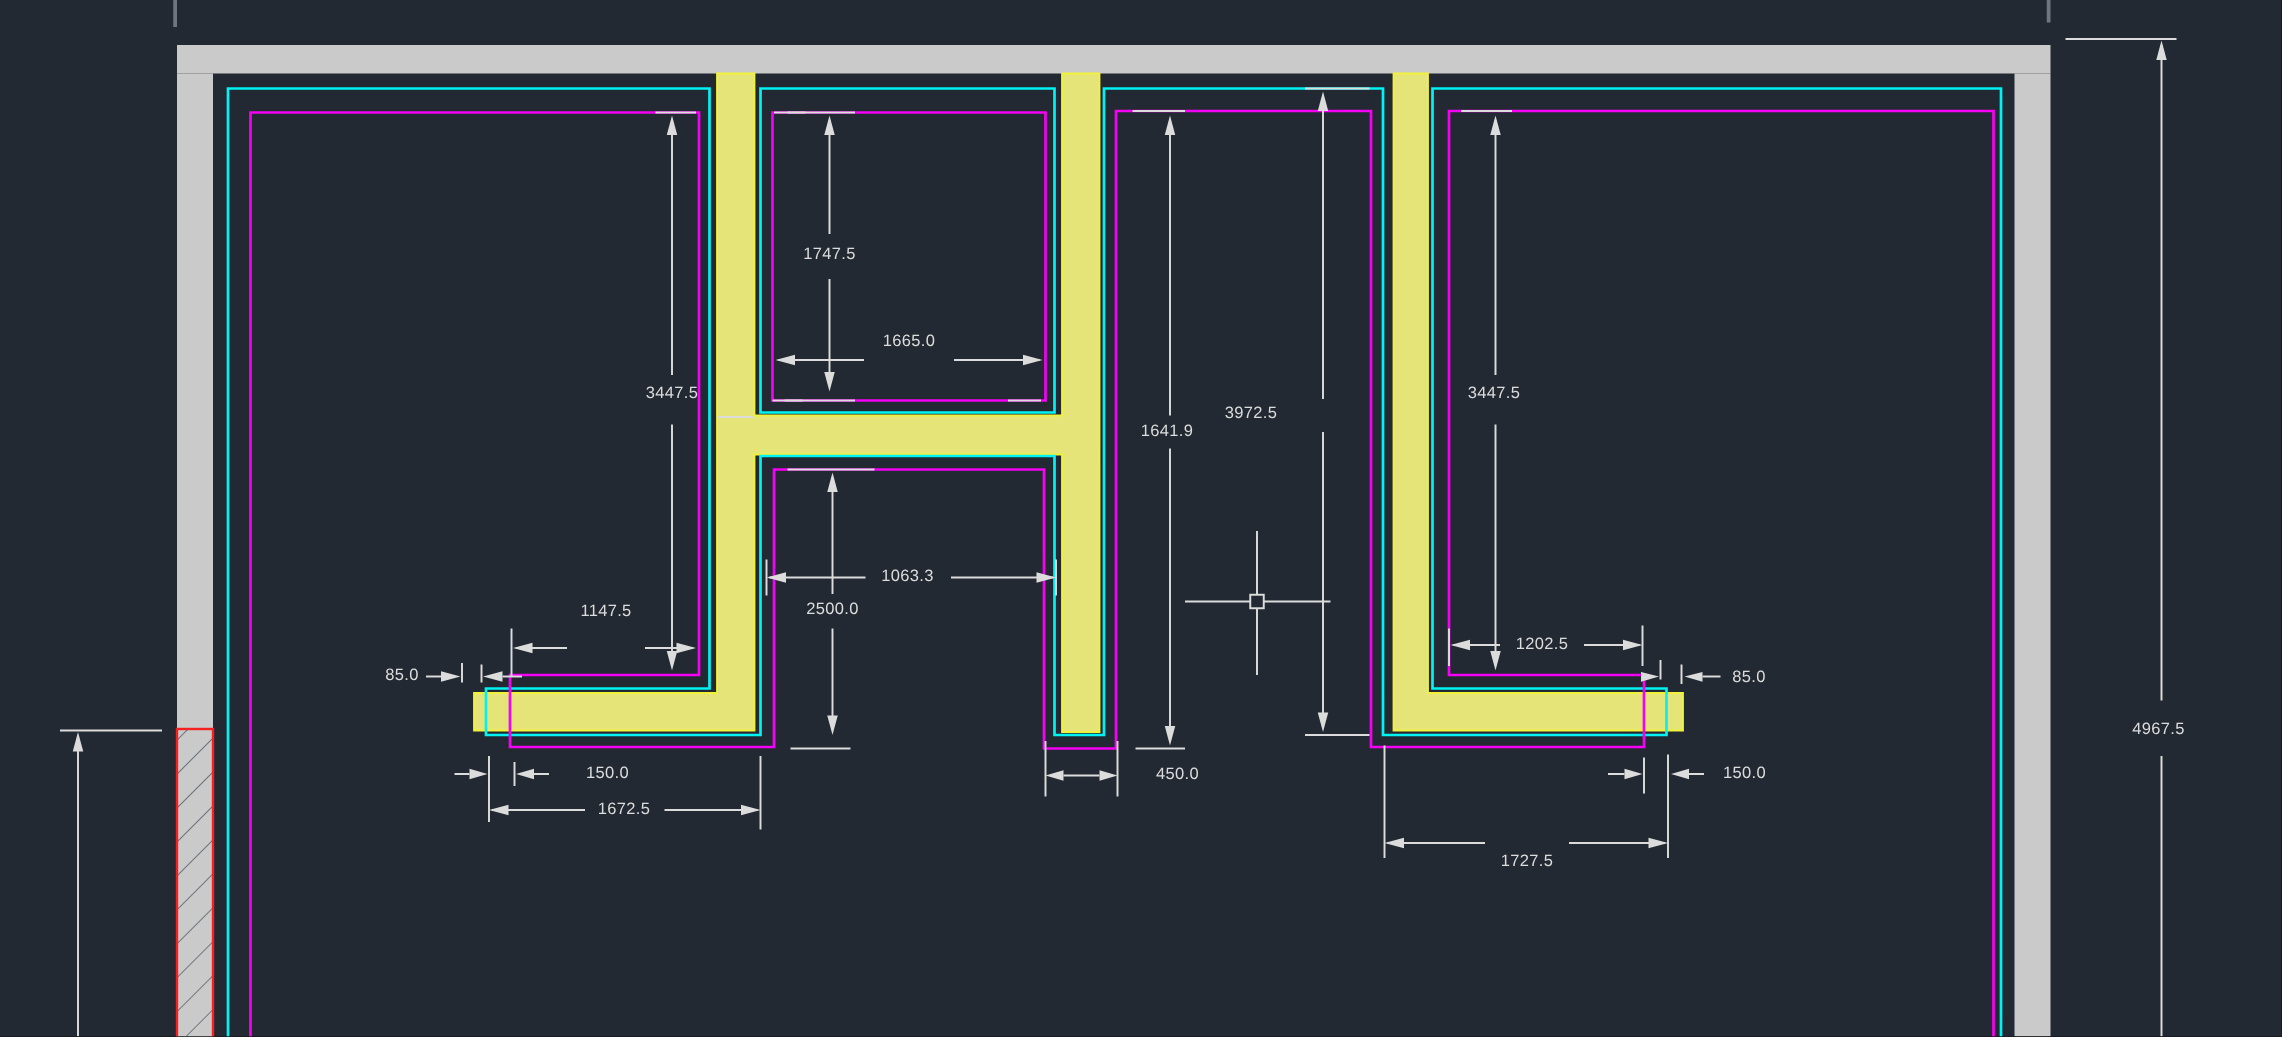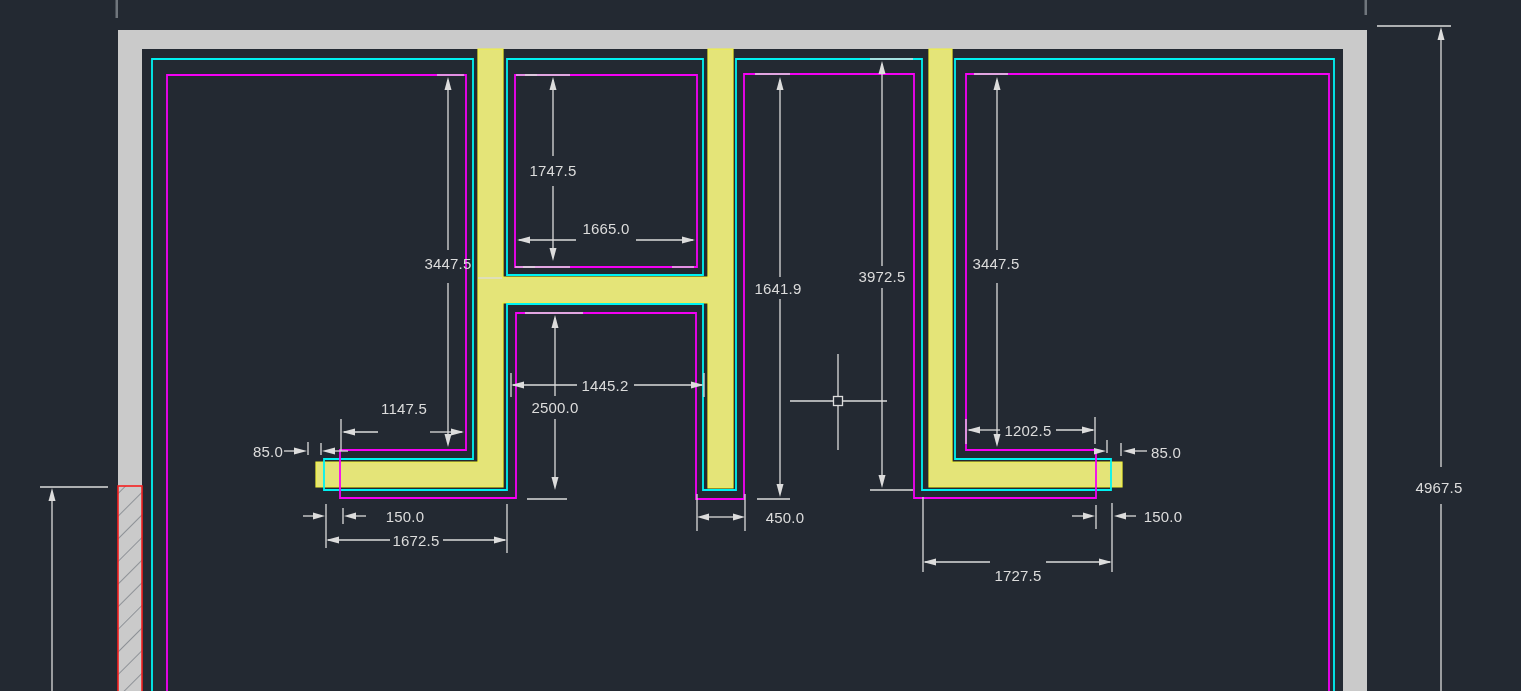--- a/index.html
+++ b/index.html
@@ -8,21 +8,21 @@
     width:1521px;height:691px;
     overflow:hidden;
     background:var(--background,#232932);
     font-family:"Liberation Sans", sans-serif;
     cursor:none;
   }
   #drawing{position:absolute;left:0;top:0;}
   .dim-label{
     position:absolute;
     transform:translate(-50%,-50%);
-    font-size:15px;
+    font-size:11px;
     line-height:1;
     color:var(--dimension,#dcdcdc);
     white-space:nowrap;
     letter-spacing:0.2px;
     user-select:none;
   }
 </style>
 </head>
 <body>
 
@@ -198,28 +198,28 @@
     <g>
       <line x1="790" y1="401" x2="887" y2="401" style="stroke:var(--dimension);stroke-width:1.3"></line>
       <line x1="838" y1="354" x2="838" y2="450" style="stroke:var(--dimension);stroke-width:1.3"></line>
       <rect x="833.5" y="396.5" width="9" height="9" style="fill:var(--background);stroke:var(--dimension);stroke-width:1.3"></rect>
     </g>
   </svg>
 
   <div class="dim-label" style="left:448px;top:263px">3447.5</div>
   <div class="dim-label" style="left:553px;top:170px">1747.5</div>
   <div class="dim-label" style="left:606px;top:228px">1665.0</div>
-  <div class="dim-label" style="left:605px;top:385px">1445.2</div>
+  <div class="dim-label" style="left:605px;top:385px">1063.3</div>
   <div class="dim-label" style="left:555px;top:407px">2500.0</div>
   <div class="dim-label" style="left:404px;top:408px">1147.5</div>
   <div class="dim-label" style="left:268px;top:451px">85.0</div>
   <div class="dim-label" style="left:405px;top:516px">150.0</div>
   <div class="dim-label" style="left:416px;top:540px">1672.5</div>
   <div class="dim-label" style="left:778px;top:288px">1641.9</div>
   <div class="dim-label" style="left:785px;top:517px">450.0</div>
-  <div class="dim-label" style="left:882px;top:276px">3972.5</div>
+  <div class="dim-label" style="left:834px;top:276px">3972.5</div>
   <div class="dim-label" style="left:996px;top:263px">3447.5</div>
   <div class="dim-label" style="left:1028px;top:430px">1202.5</div>
   <div class="dim-label" style="left:1166px;top:452px">85.0</div>
   <div class="dim-label" style="left:1163px;top:516px">150.0</div>
   <div class="dim-label" style="left:1018px;top:575px">1727.5</div>
   <div class="dim-label" style="left:1439px;top:487px">4967.5</div>
 </div>
 
 </body></html>

